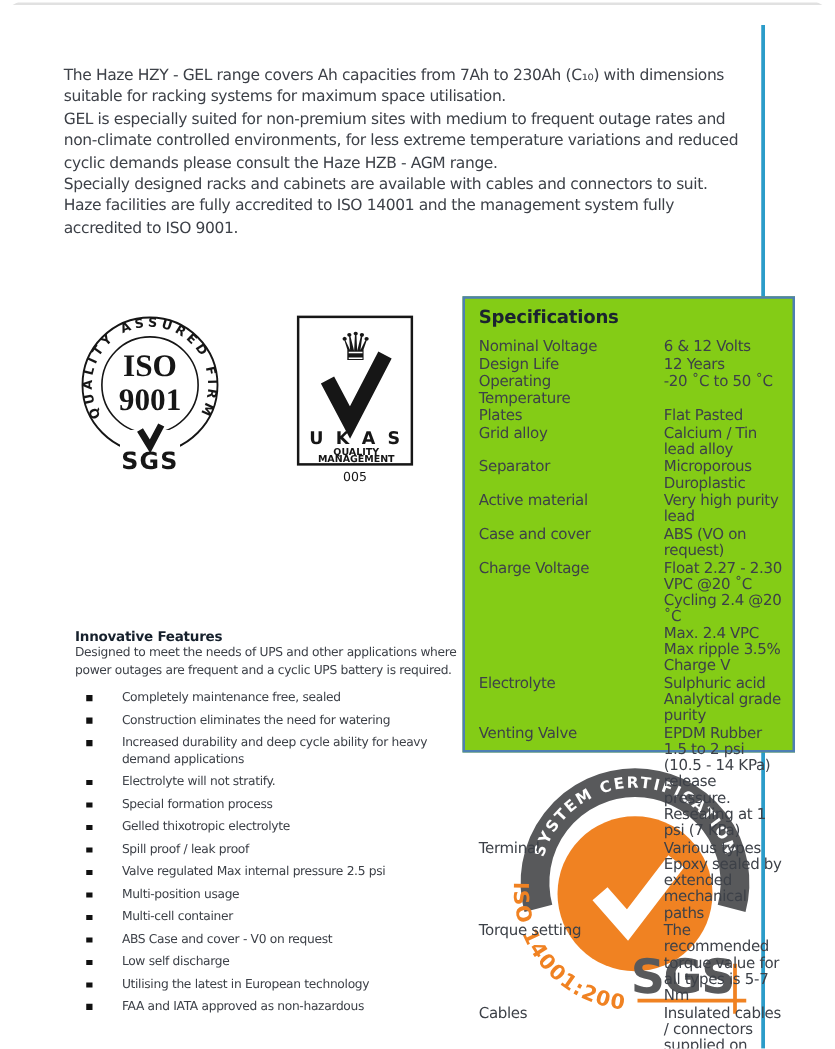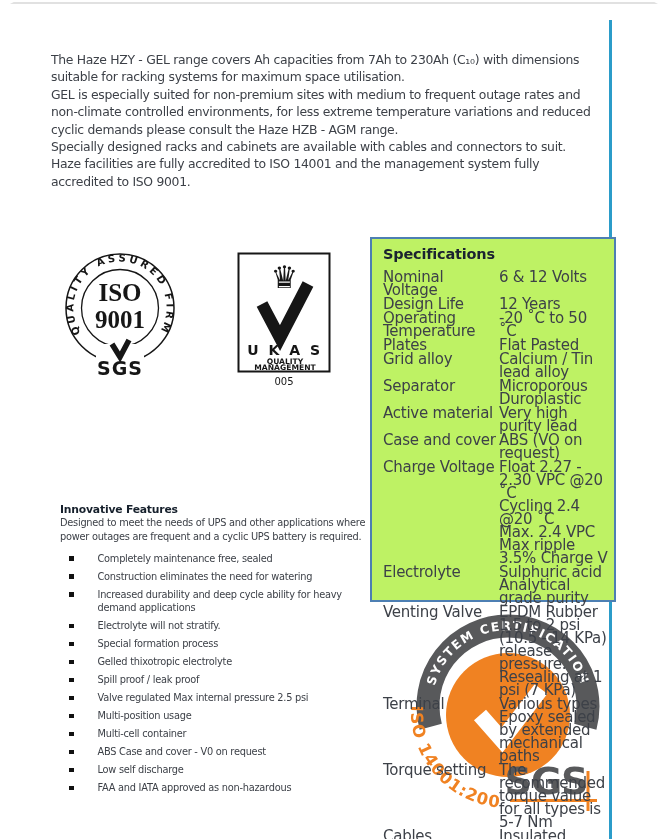--- a/index.html
+++ b/index.html
@@ -17,25 +17,25 @@
 
   .top-rule{position:absolute;left:0;top:2px;width:668px;height:2px;background:#e1e1e1;}
   .cyan-line{position:absolute;left:609px;top:20px;width:3px;height:819px;background:var(--accent-cyan,#2b9cc9);z-index:1;}
 
   
   .intro{position:absolute;left:51px;top:51px;width:542px;color:var(--text-main,#3d4148);
          font-size:12.4px;line-height:17.4px;letter-spacing:-0.3px;}
   .intro p{margin:0;}
 
   
-  .spec-box{position:absolute;left:370px;top:237px;width:246px;height:365px;background:#bef264;
+  .spec-box{position:absolute;left:370px;top:237px;width:266px;height:365px;background:#84cc16;
             border:2px solid var(--spec-border,#4d7fb3);z-index:2;padding:7px 6px 8px 11px;
             color:var(--text-main,#3d4148);}
   .spec-title{font-size:14.5px;font-weight:bold;color:#1b2330;letter-spacing:-0.2px;margin-bottom:9px;}
-  .spec-row{display:flex;margin-bottom:1px;font-size:15px;line-height:13px;letter-spacing:-0.25px;}
+  .spec-row{display:flex;margin-bottom:1px;font-size:12px;line-height:13px;letter-spacing:-0.25px;gap:32px;}
   .spec-label{width:116px;flex-shrink:0;}
   .spec-value{flex:1;white-space:pre-line;}
   .spec-note{margin-top:31px;font-size:9.6px;line-height:13.5px;letter-spacing:-0.25px;padding-right:14px;}
 
   
   .features{position:absolute;left:60px;top:503px;width:312px;color:var(--text-main,#3d4148);}
   .features-title{font-size:10.8px;font-weight:bold;color:#16202c;letter-spacing:-0.2px;margin-bottom:0;}
   .features-intro{font-size:9.8px;line-height:13.8px;letter-spacing:-0.25px;margin-bottom:8px;}
   .feature-item{display:flex;margin-bottom:4.4px;font-size:9.8px;line-height:13.6px;letter-spacing:-0.25px;}
   .bullet{width:4.5px;height:4.5px;background:#111;flex-shrink:0;margin:4.5px 24px 0 9px;}
@@ -207,20 +207,24 @@
     <div class="feature-item">
         <span class="bullet"></span>
         <span>ABS Case and cover - V0 on request</span>
       </div>
     <div class="feature-item">
         <span class="bullet"></span>
         <span>Low self discharge</span>
       </div>
     <div class="feature-item">
         <span class="bullet"></span>
+        <span>Utilising the latest in European technology</span>
+      </div>
+    <div class="feature-item">
+        <span class="bullet"></span>
         <span>FAA and IATA approved as non-hazardous</span>
       </div>
   </div>
 
   <div class="badge badge-iso14001">
     <svg viewBox="0 0 214 212">
       <path id="arc-top" d="M32.7 123.7 A80 80 0 1 1 187.3 123.7" fill="none" class="stroke-grey" stroke-width="23"></path>
       <text font-size="12.3" font-weight="bold" letter-spacing="2.2" fill="#ffffff" dominant-baseline="central"><textPath href="#arc-top" startOffset="50%" text-anchor="middle">SYSTEM CERTIFICATION</textPath></text>
       <circle cx="110" cy="112" r="62" class="fill-orange"></circle>
       <path d="M82 112 L104 137 L143 86" fill="none" stroke="#ffffff" stroke-width="16"></path>

